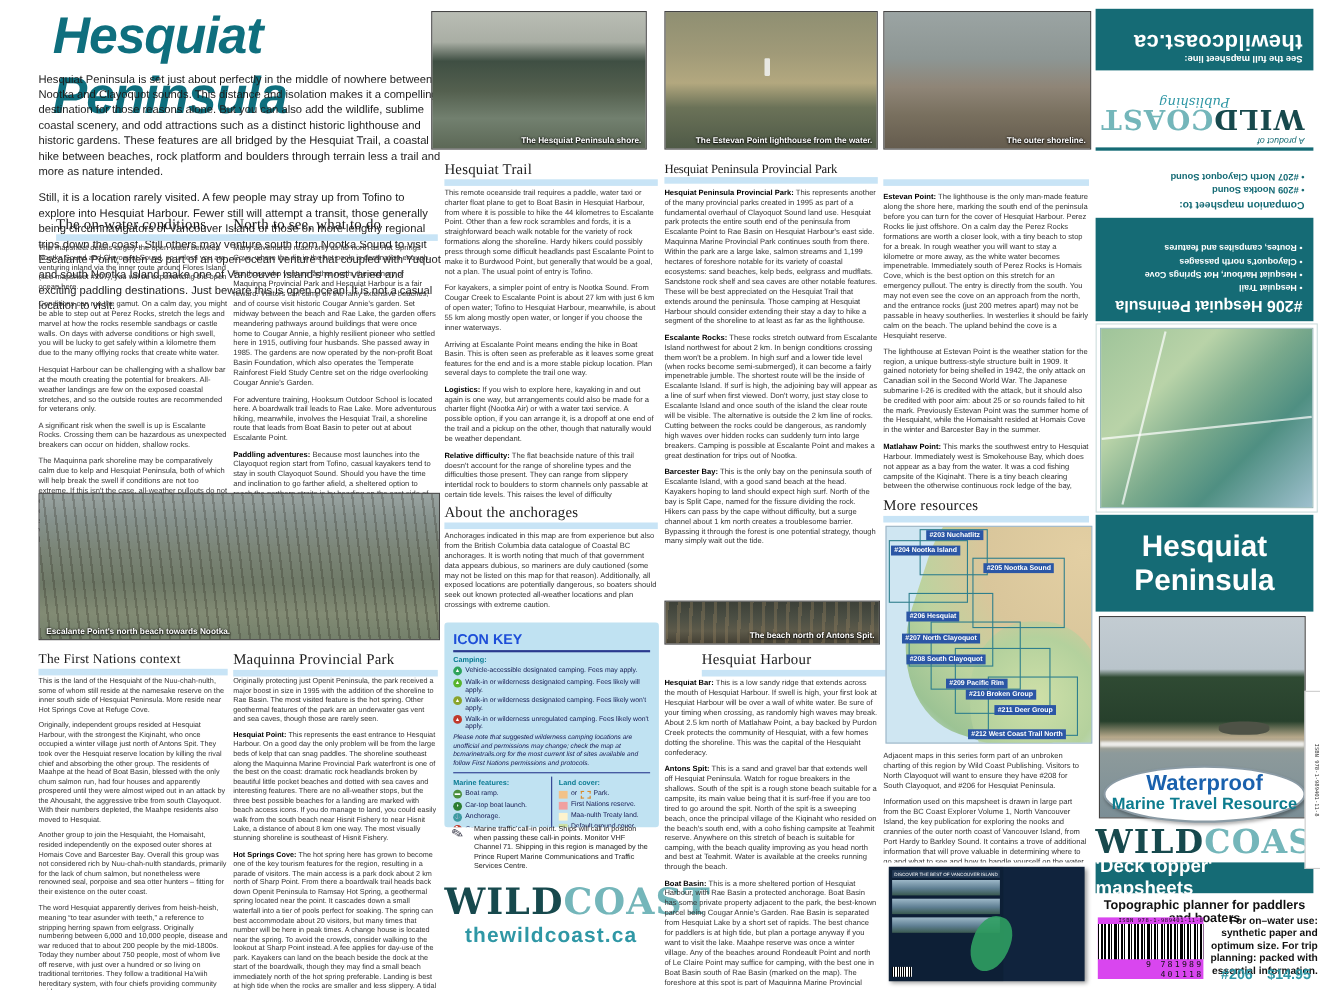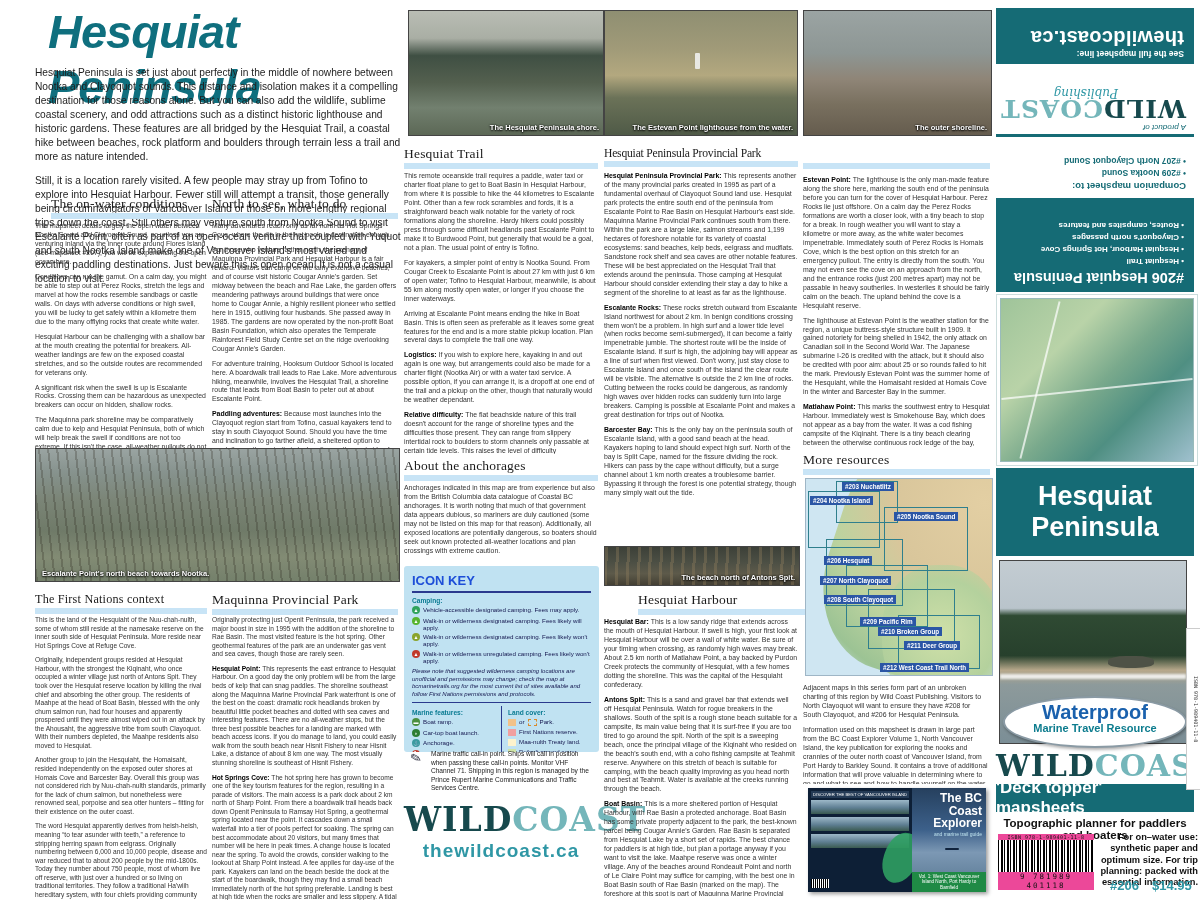--- a/index.html
+++ b/index.html
@@ -77,24 +77,24 @@
   .map-thumb .wline{position:absolute;background:rgba(255,255,255,.7);}
   .res-map{position:absolute;background:#cfe6f2;border:1px solid #9fb6c6;overflow:hidden;}
   .res-map .land{position:absolute;right:-30px;top:-40px;width:190px;height:240px;background:radial-gradient(circle at 70% 20%,#e3cfa3 0%,#d9c69b 40%,#bcd39f 65%,#9cc394 85%,transparent 100%);transform:rotate(18deg);border-radius:40%;}
   .res-map .land2{position:absolute;right:-10px;bottom:-30px;width:120px;height:140px;background:radial-gradient(circle,#cfe0a8 0%,#b4d19d 60%,transparent 100%);border-radius:45%;}
   .res-map .rect{position:absolute;border:1px solid #2f7f8d;}
   .map-chip{position:absolute;background:#2b56a5;color:#fff;font-size:6.3px;font-weight:bold;padding:1px 3px;white-space:nowrap;}
   
   .cover-title{display:flex;align-items:center;justify-content:center;text-align:center;font-weight:bold;font-size:27px;line-height:1.15;}
   .oval{position:absolute;background:#fff;border:2px solid #8a9aa4;border-radius:50%;text-align:center;padding-top:4px;box-shadow:1px 2px 3px rgba(0,0,0,.3);}
   .oval .wp{font-size:20px;font-weight:bold;color:#1a61ad;line-height:1;}
-  .oval .wps{font-size:11px;font-weight:bold;color:#0d7c8e;}
+  .oval .wps{font-size:15px;font-weight:bold;color:#0d7c8e;}
   .deckbox{display:flex;align-items:center;justify-content:center;font-weight:bold;font-size:17px;}
   .tagline{position:absolute;font-weight:bold;font-size:11.5px;color:#111;text-align:center;}
-  .barcode{position:absolute;background:#ec4899;text-align:center;}
+  .barcode{position:absolute;background:#d946ef;text-align:right;}
   .barcode .isbn{font-size:5px;letter-spacing:.5px;color:#111;font-family:"DejaVu Sans Mono",monospace;}
   .barcode .bars{height:32px;background:repeating-linear-gradient(90deg,#000 0 1px,#fff 1px 3px,#000 3px 5px,#fff 5px 6px);}
   .barcode .digits{font-size:7.5px;letter-spacing:2px;font-family:"DejaVu Sans Mono",monospace;color:#111;}
   .use-note{position:absolute;font-weight:bold;font-size:9.3px;color:#111;text-align:right;line-height:1.22;}
   .pricerow{position:absolute;font-weight:bold;color:#2f97a5;font-size:13px;}
   .vstrip{position:absolute;background:#fff;border:1px solid #ccc;writing-mode:vertical-rl;font-size:5px;color:#333;text-align:center;padding:2px 1px;font-family:"DejaVu Sans Mono",monospace;}
   
   .book{position:absolute;display:flex;background:#10233d;box-shadow:2px 2px 4px rgba(0,0,0,.4);overflow:hidden;}
   .book .back{flex:0 0 44%;position:relative;background:#0d1f36;padding:3px;}
   .book .back .hdr{font-size:4.2px;color:#fff;background:#243a55;padding:1px 2px;margin-bottom:2px;white-space:nowrap;overflow:hidden;}
@@ -111,21 +111,21 @@
 <body>
 
 <div>
 
   <div class="page-title">Hesquiat Peninsula</div>
   <div class="intro">
       <p>Hesquiat Peninsula is set just about perfectly in the middle of nowhere between Nootka and Clayoquot sounds. This distance and isolation makes it a compelling destination for those reasons alone. But you can also add the wildlife, sublime coastal scenery, and odd attractions such as a distinct historic lighthouse and historic gardens. These features are all bridged by the Hesquiat Trail, a coastal hike between beaches, rock platform and boulders through terrain less a trail and more as nature intended.</p>
       <p>Still, it is a location rarely visited. A few people may stray up from Tofino to explore into Hesquiat Harbour. Fewer still will attempt a transit, those generally being circumnavigators of Vancouver Island or those on more lengthy regional trips down the coast. Still others may venture south from Nootka Sound to visit Escalante Point, often as part of an open-ocean venture that coupled with Yuquot and south Nootka Island make one of Vancouver Island's most varied and exciting paddling destinations. Just beware this is open ocean! It is not a casual location to visit.</p>
     </div>
 
-  <div class="photo ph-shore" style="left:408px;top:10px;width:194px;height:124px;">
+  <div class="photo ph-shore" style="left:392px;top:10px;width:194px;height:124px;">
     <span class="cap">The Hesquiat Peninsula shore.</span>
   </div>
   <div class="photo ph-light" style="left:604px;top:10px;width:192px;height:124px;">
     <span class="tower"></span>
     <span class="cap">The Estevan Point lighthouse from the water.</span>
   </div>
   <div class="photo ph-outer" style="left:803px;top:10px;width:187px;height:124px;">
     <span class="cap">The outer shoreline.</span>
   </div>
 
@@ -296,26 +296,20 @@
 
   <div class="book" style="left:808px;top:788px;width:178px;height:104px;">
     <div class="back">
       <div class="hdr">DISCOVER THE BEST OF VANCOUVER ISLAND</div>
       <div class="thumb"></div>
       <div class="thumb"></div>
       <div class="thumb"></div>
       <div class="isl"></div>
       <div class="bbc"></div>
     </div>
-    <div class="front">
-      <div class="bt1"><span>The BC</span><br><span>Coast Explorer</span></div>
-      <div class="bt2">and marine trail guide</div>
-      <div class="kayak"></div>
-      <div class="band">Vol. 1: West Coast Vancouver Island North, Port Hardy to Bamfield</div>
-    </div>
   </div>
 
   <div class="photo ph-esc" style="left:35px;top:448px;width:363px;height:132px;">
     <div class="spk"></div>
     <span class="cap left">Escalante Point's north beach towards Nootka.</span>
   </div>
 
   <div class="sec-head sz12" style="left:35px;top:592px;width:172px;">The First Nations context</div>
   <div class="body-col" style="left:35px;top:616px;width:172px;font-size:6.6px;">
       <p>This is the land of the Hesquiaht of the Nuu-chah-nulth, some of whom still reside at the namesake reserve on the inner south side of Hesquiat Peninsula. More reside near Hot Springs Cove at Refuge Cove.</p>

